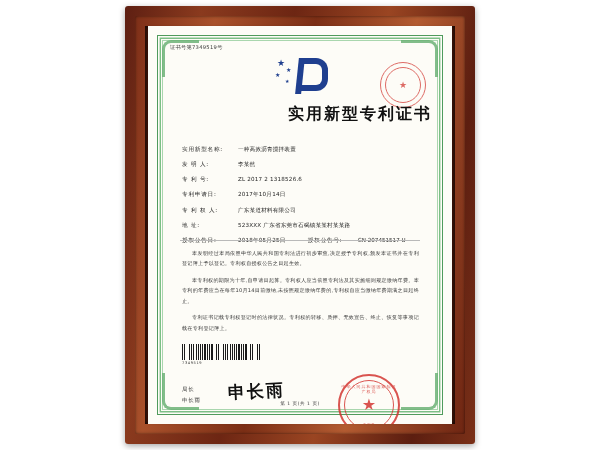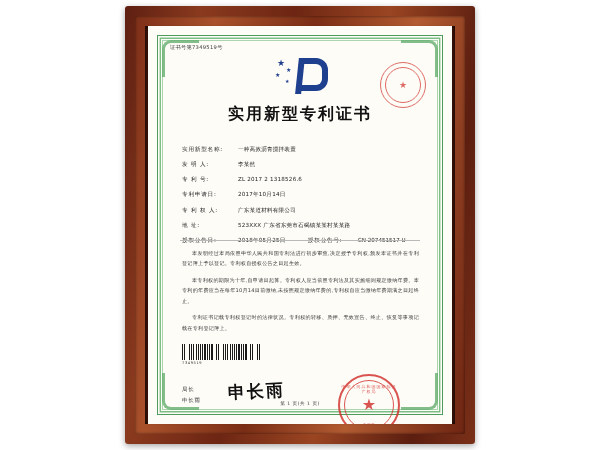--- a/index.html
+++ b/index.html
@@ -191,21 +191,21 @@
     transform: translate(-50%,-50%);
     color: #d4423c;
     font-size: 9px;
     line-height: 1;
   }
 
   .title {
     position: absolute;
     left: 0; right: 0;
     top: 60px;
-    text-align: center;
+    text-align: right;
     font-family: "DejaVu Serif", serif;
     font-weight: bold;
     font-size: 16px;
     letter-spacing: 2px;
     color: #111;
   }
 
   .fields {
     position: absolute;
     left: 14px;

